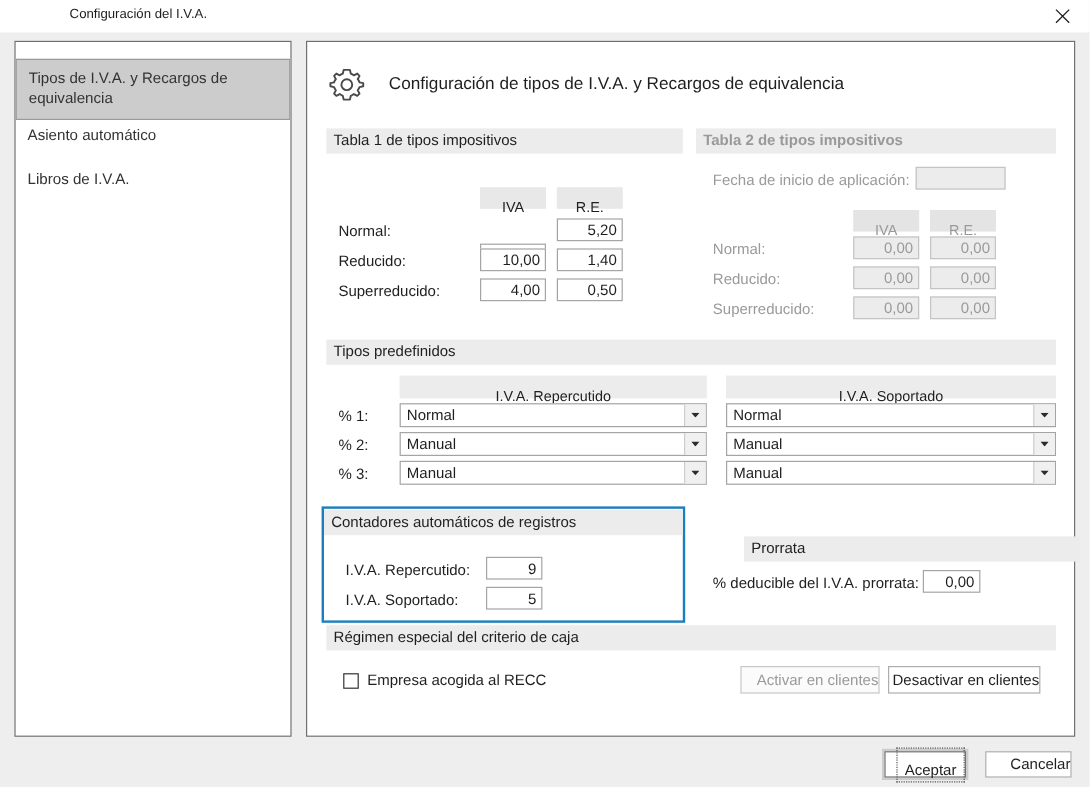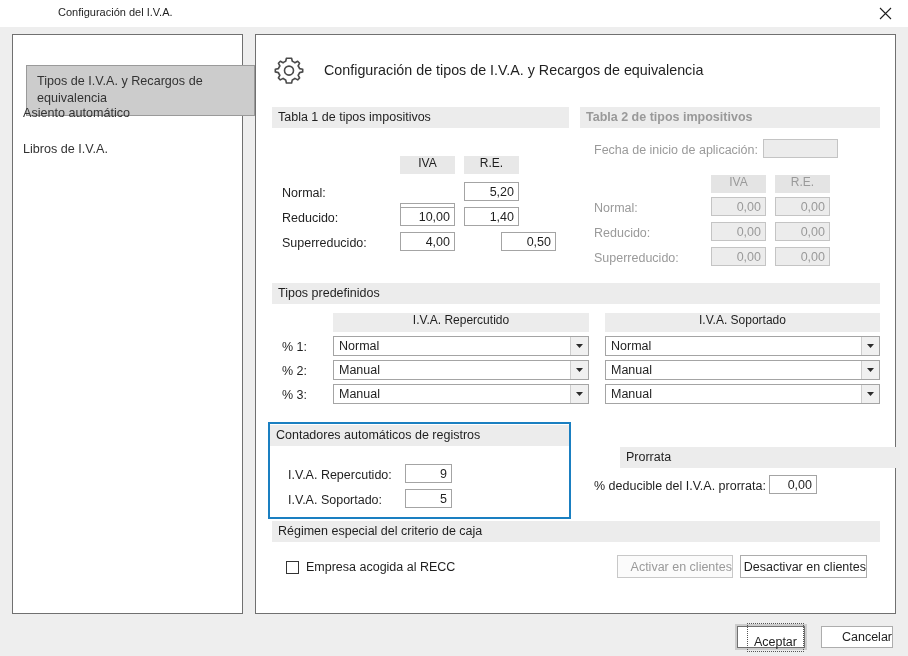--- a/index.html
+++ b/index.html
@@ -106,21 +106,21 @@
   .sec-head.dim { color: #999999; }
 
   
   .colhead {
     position: absolute;
     height: 18px;
     background: #e8e8e8;
     text-align: center;
     font-size: 12px;
     color: #1f1f1f;
-    padding-top: 0;
+    padding-top: 10px;
     box-sizing: border-box;
     white-space: nowrap;
   }
   .colhead.dim { color: #9a9a9a; background: #e4e4e4; }
   .colhead.wide {
     background: #ececec;
     height: 19px;
   }
 
   .fieldlabel {
@@ -246,21 +246,21 @@
 <div id="titlebar">
   <div id="title-text">Configuración del I.V.A.</div>
   <div id="close-btn">
     <svg width="13" height="13" viewBox="0 0 13 13" aria-hidden="true">
       <path d="M1 1 L12 12 M12 1 L1 12" stroke="#1f1f1f" stroke-width="1.1" fill="none"></path>
     </svg>
   </div>
 </div>
 
 <div id="sidebar">
-  <div class="nav-item active" style="top:30px;margin-left:13px;">
+  <div class="nav-item active" style="top:14px;">
     <span>Tipos de I.V.A. y Recargos de equivalencia</span>
   </div>
   <div class="nav-item" style="top:63px;">
     <span>Asiento automático</span>
   </div>
   <div class="nav-item" style="top:99px;">
     <span>Libros de I.V.A.</span>
   </div>
 </div>
 
@@ -284,21 +284,21 @@
   <div class="fieldlabel" style="left:26px; top:151px;">Normal:</div>
   <div class="txtbox" style="left:144px; top:147px; width:55px;margin-top:21px;">21,00</div>
   <div class="txtbox" style="left:208px; top:147px; width:55px;">5,20</div>
 
   <div class="fieldlabel" style="left:26px; top:176px;">Reducido:</div>
   <div class="txtbox" style="left:144px; top:172px; width:55px;">10,00</div>
   <div class="txtbox" style="left:208px; top:172px; width:55px;">1,40</div>
 
   <div class="fieldlabel" style="left:26px; top:201px;">Superreducido:</div>
   <div class="txtbox" style="left:144px; top:197px; width:55px;">4,00</div>
-  <div class="txtbox" style="left:208px; top:197px; width:55px;margin-left:37px;">0,50</div>
+  <div class="txtbox" style="left:208px; top:197px; width:55px;">0,50</div>
 
   <div class="sec-head dim" style="left:324px; top:72px; width:300px;font-weight:bold;">Tabla 2 de tipos impositivos</div>
 
   <div class="fieldlabel dim" style="left:338px; top:108px;">Fecha de inicio de aplicación:</div>
   <div class="txtbox empty-dim" style="left:507px; top:104px; width:75px;"></div>
 
   <div class="colhead dim" style="left:455px; top:140px; width:55px;">IVA</div>
   <div class="colhead dim" style="left:519px; top:140px; width:55px;">R.E.</div>
 
   <div class="fieldlabel dim" style="left:338px; top:166px;">Normal:</div>

